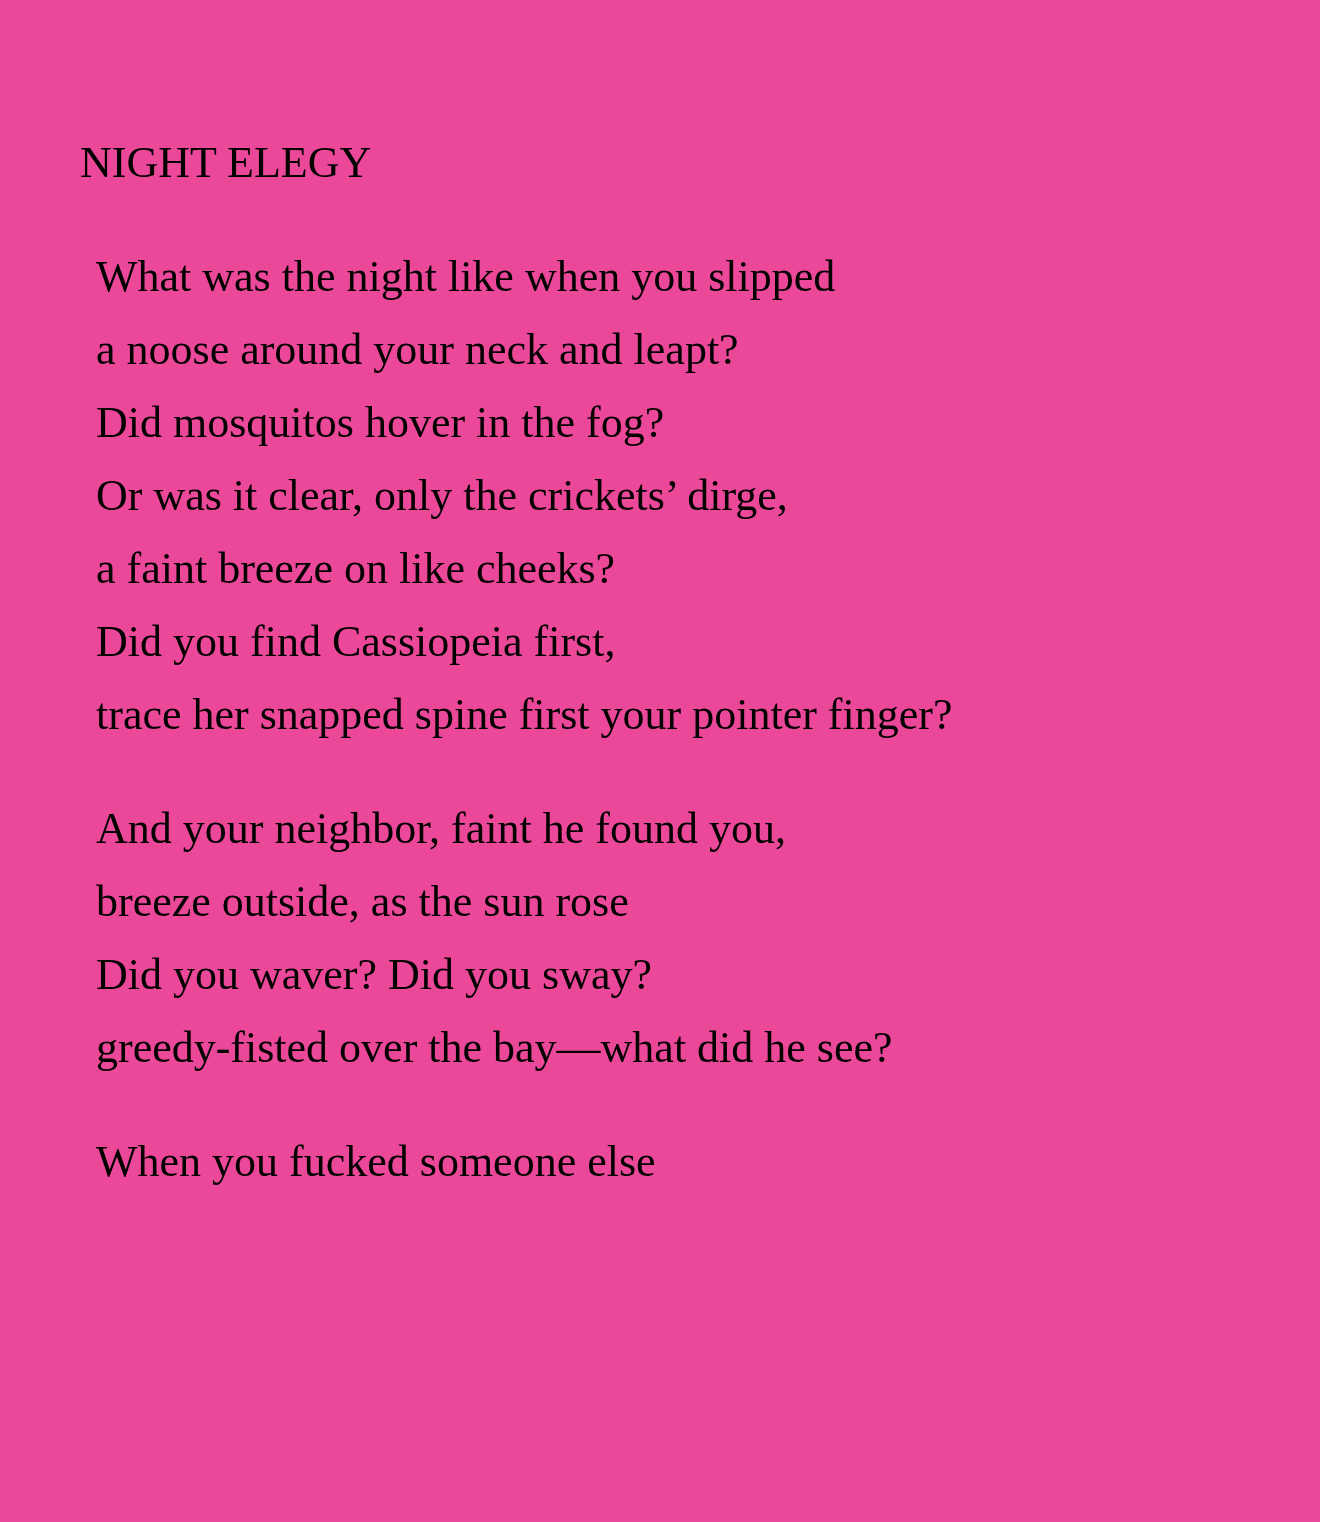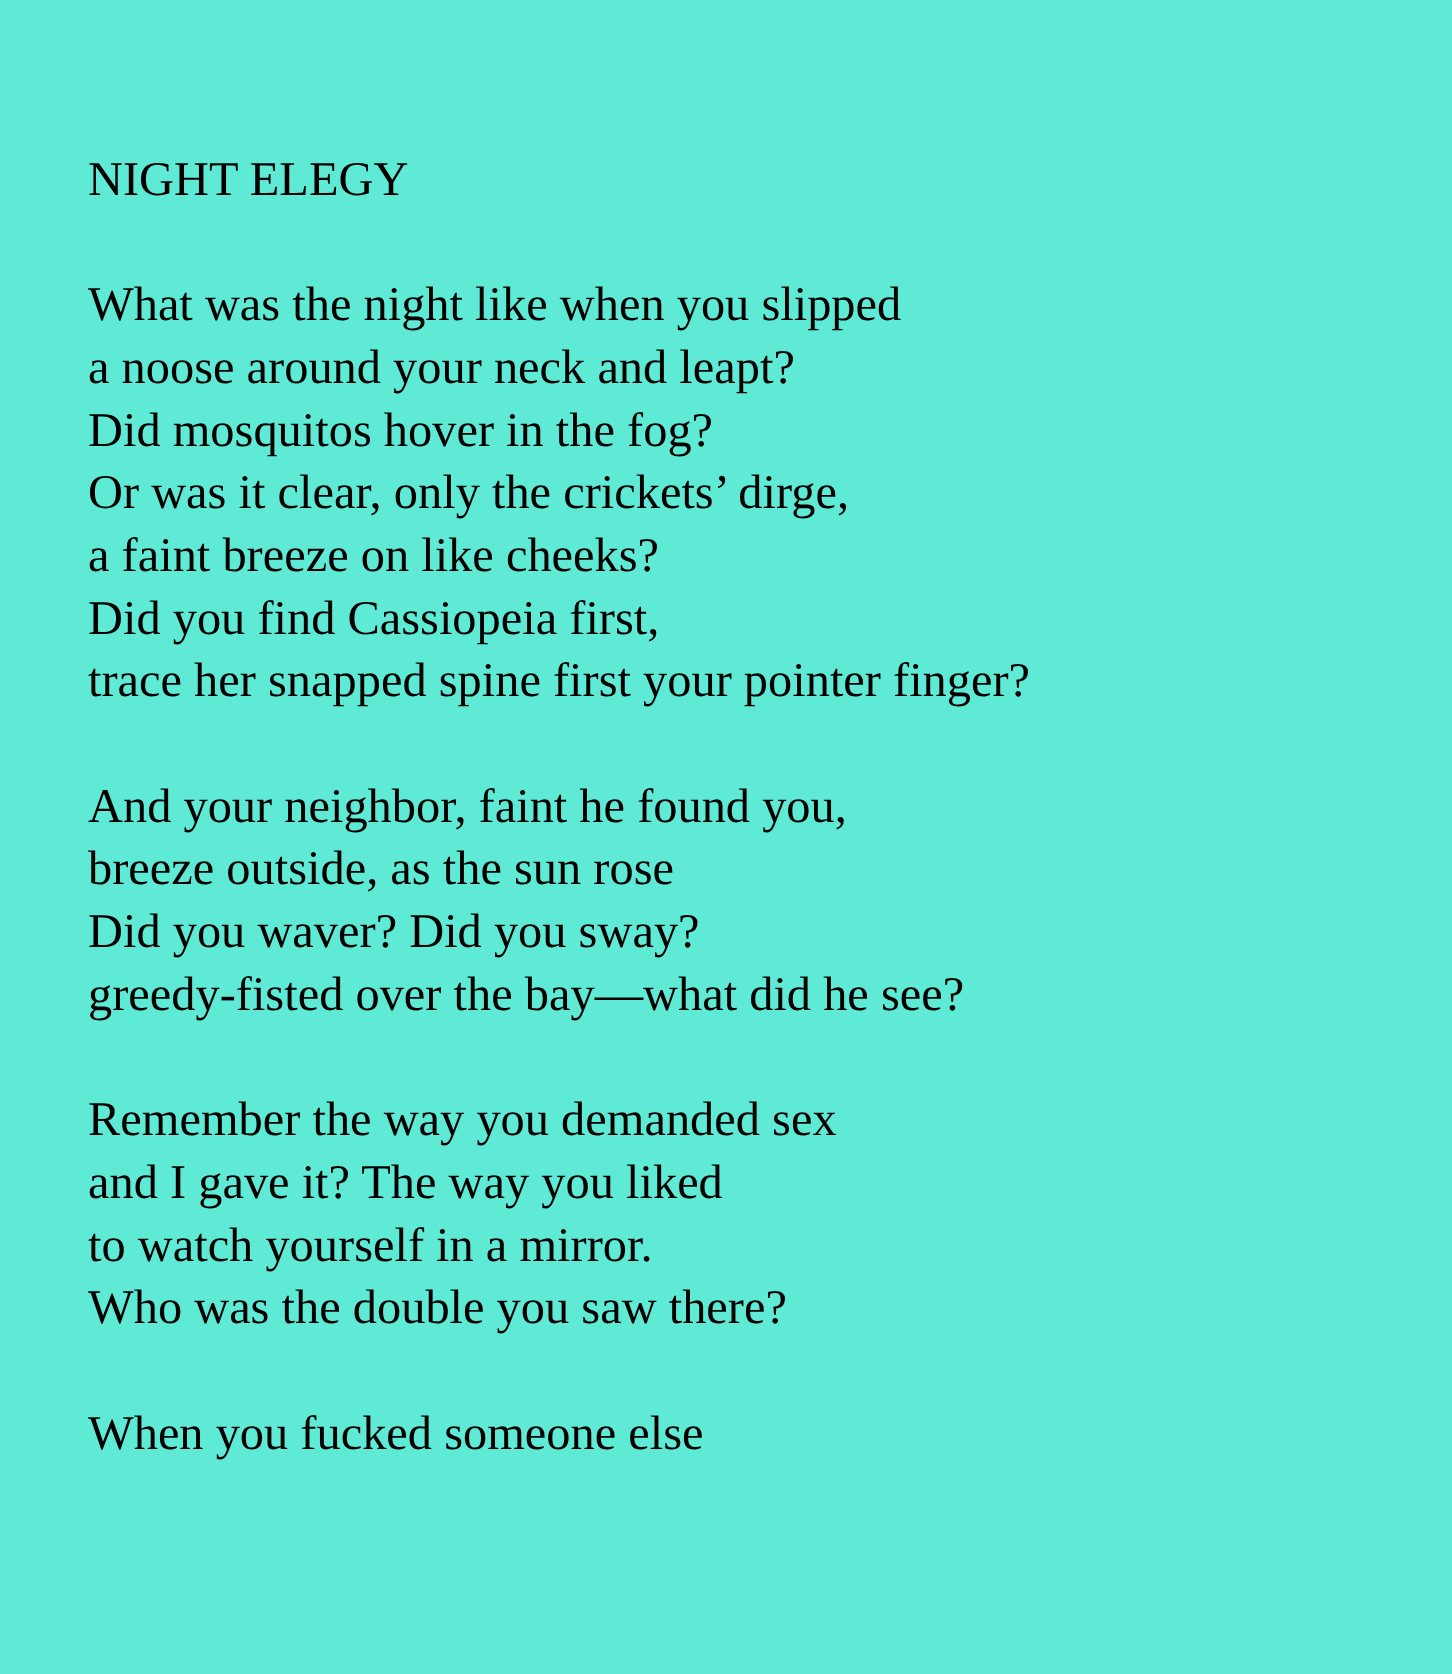--- a/index.html
+++ b/index.html
@@ -4,21 +4,21 @@
 <style>
   html, body {
     margin: 0;
     padding: 0;
     background: #ffffff;
   }
   .page {
     position: relative;
     width: 1320px;
     height: 1522px;
-    background: #5eead4;
+    background: #ec4899;
     overflow: hidden;
     font-family: "Liberation Serif", "DejaVu Serif", serif;
     color: #000000;
   }
   .poem {
     position: absolute;
     left: 80px;
     top: 134px;
     width: 1220px;
     font-size: 44px;
@@ -31,21 +31,21 @@
     line-height: 57px;
     white-space: nowrap;
   }
   .stanza {
     margin: 0 0 57px 0;
   }
   .stanza:last-child {
     margin-bottom: 0;
   }
   .poem-line {
-    margin: 0;
+    margin: 16px;
     white-space: nowrap;
   }
 </style>
 </head>
 <body>
 
 <div class="page">
   <div class="poem">
 
     <h1 class="poem-title">NIGHT ELEGY</h1>
@@ -60,25 +60,19 @@
       <p class="poem-line">trace her snapped spine first your pointer finger?</p>
     </div>
 
     <div class="stanza">
       <p class="poem-line">And your neighbor, faint he found you,</p>
       <p class="poem-line">breeze outside, as the sun rose</p>
       <p class="poem-line">Did you waver? Did you sway?</p>
       <p class="poem-line">greedy-fisted over the bay—what did he see?</p>
     </div>
 
-    <div class="stanza">
-      <p class="poem-line">Remember the way you demanded sex</p>
-      <p class="poem-line">and I gave it? The way you liked</p>
-      <p class="poem-line">to watch yourself in a mirror.</p>
-      <p class="poem-line">Who was the double you saw there?</p>
-    </div>
 
     <div class="stanza">
       <p class="poem-line">When you fucked someone else</p>
     </div>
 
   </div>
 </div>
 
 </body></html>

